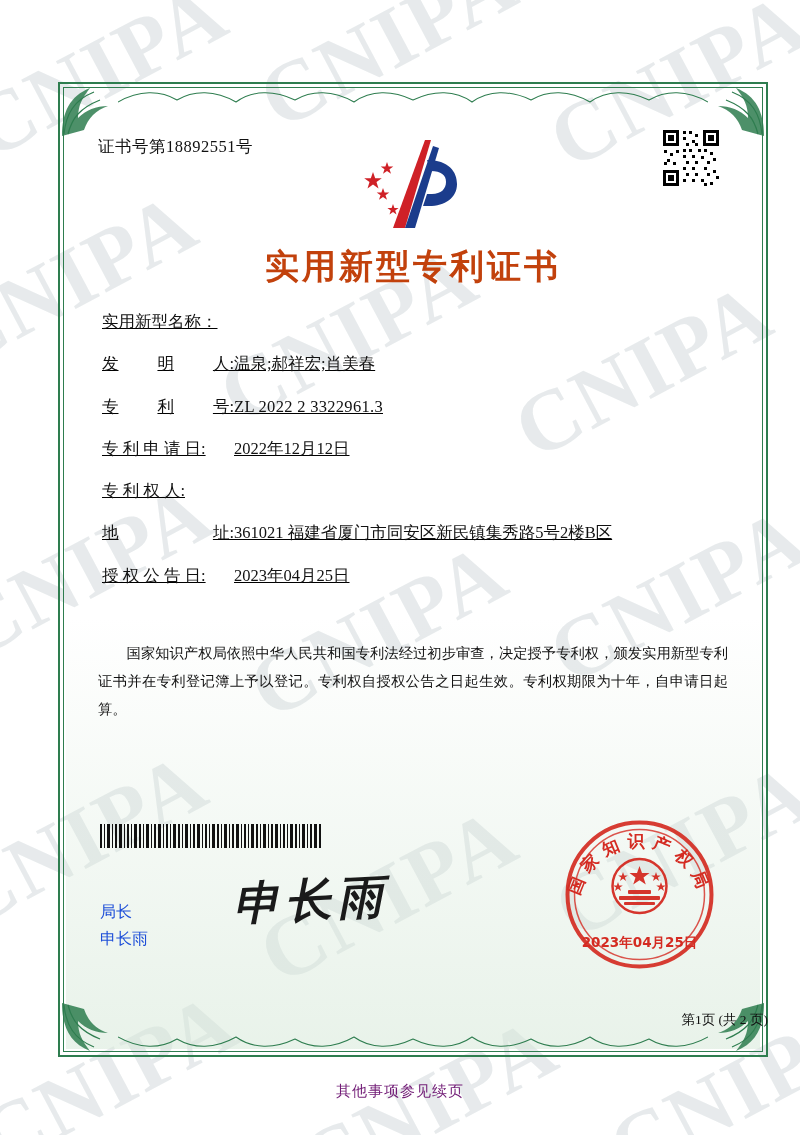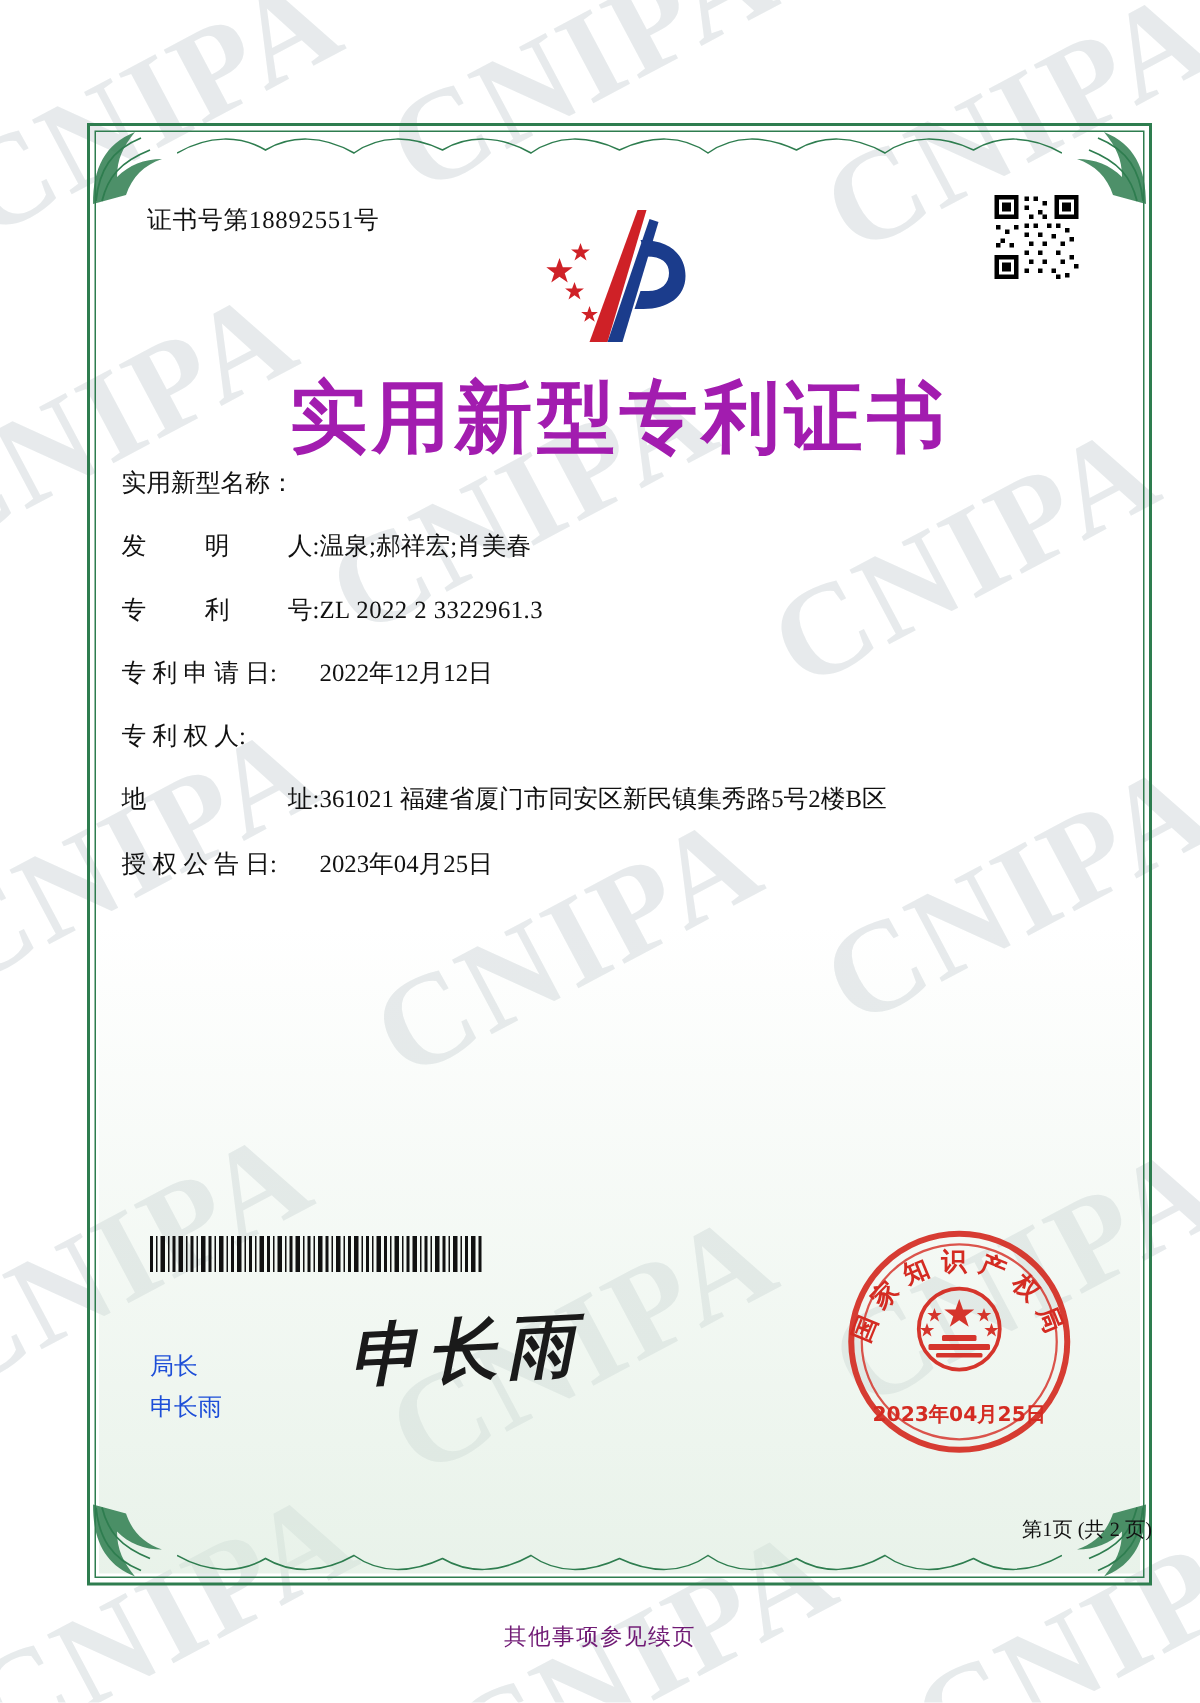--- a/index.html
+++ b/index.html
@@ -120,30 +120,31 @@
   }
   .emblem svg { display:block; width:100%; height:100%; }
 
   .main-title {
     position: absolute;
     left: 0; right: 0;
     top: 162px;
     text-align: center;
     font-family: "DejaVu Sans", sans-serif;
     font-weight: 700;
-    font-size: 52px;
+    font-size: 34px;
     letter-spacing: 3px;
-    color: #a21caf;
+    color: #c2410c;
   }
 
   .fields {
     position: absolute;
-    left: 23px;
+    left: 44px;
     right: 40px;
     top: 230px;
+    text-decoration: underline;
   }
   .field-row {
     display: flex;
     align-items: baseline;
     font-size: 16.5px;
     color: #111;
     margin-bottom: 22.5px;
     line-height: 1.2;
   }
   .fl {
@@ -425,20 +426,21 @@
       </div>
 
       <div class="field-row dual">
         <div class="fl">授 权 公 告 日:</div>
         <div>2023年04月25日</div>
       </div>
 
     </div>
 
     <div class="para">
+      <p>国家知识产权局依照中华人民共和国专利法经过初步审查，决定授予专利权，颁发实用新型专利证书并在专利登记簿上予以登记。专利权自授权公告之日起生效。专利权期限为十年，自申请日起算。</p>
     </div>
 
     <div class="barcode">
       <svg viewBox="0 0 222 24" preserveAspectRatio="none">
         <g fill="#111">
           <rect x="0" y="0" width="2" height="24"></rect>
             <rect x="4" y="0" width="1" height="24"></rect>
           <rect x="7" y="0" width="3" height="24"></rect>
             <rect x="12" y="0" width="1" height="24"></rect>
           <rect x="15" y="0" width="2" height="24"></rect>

